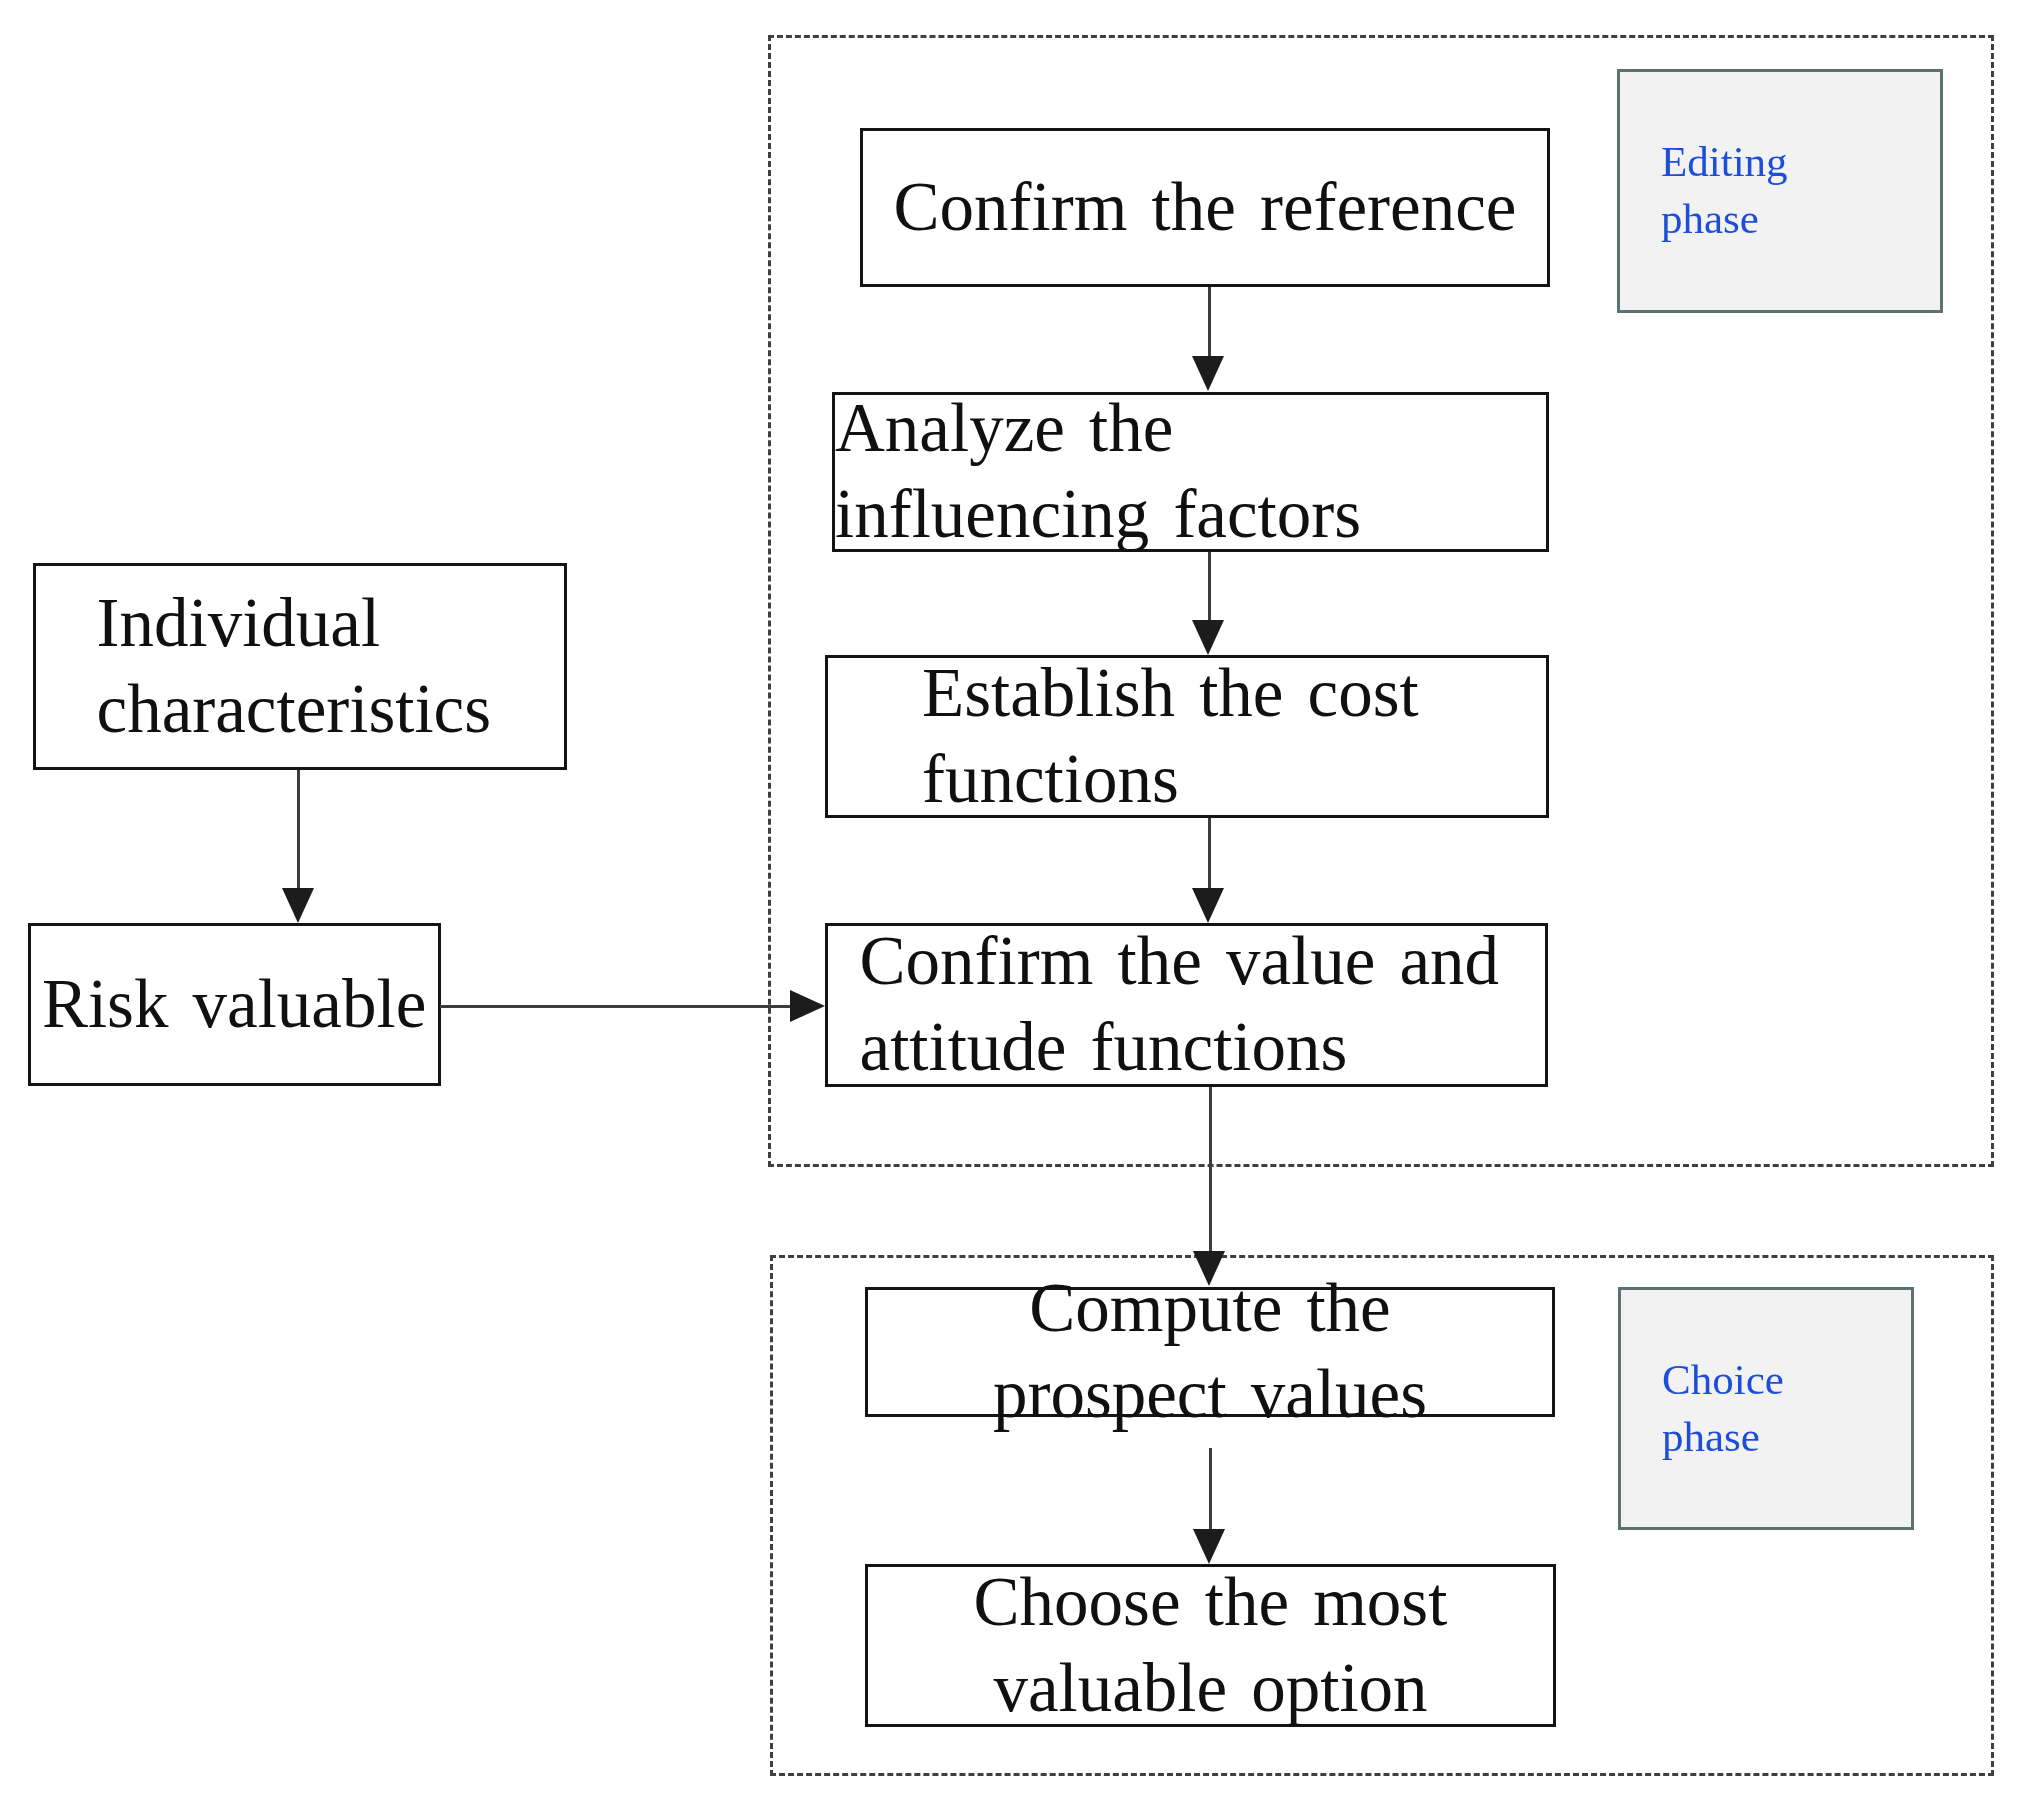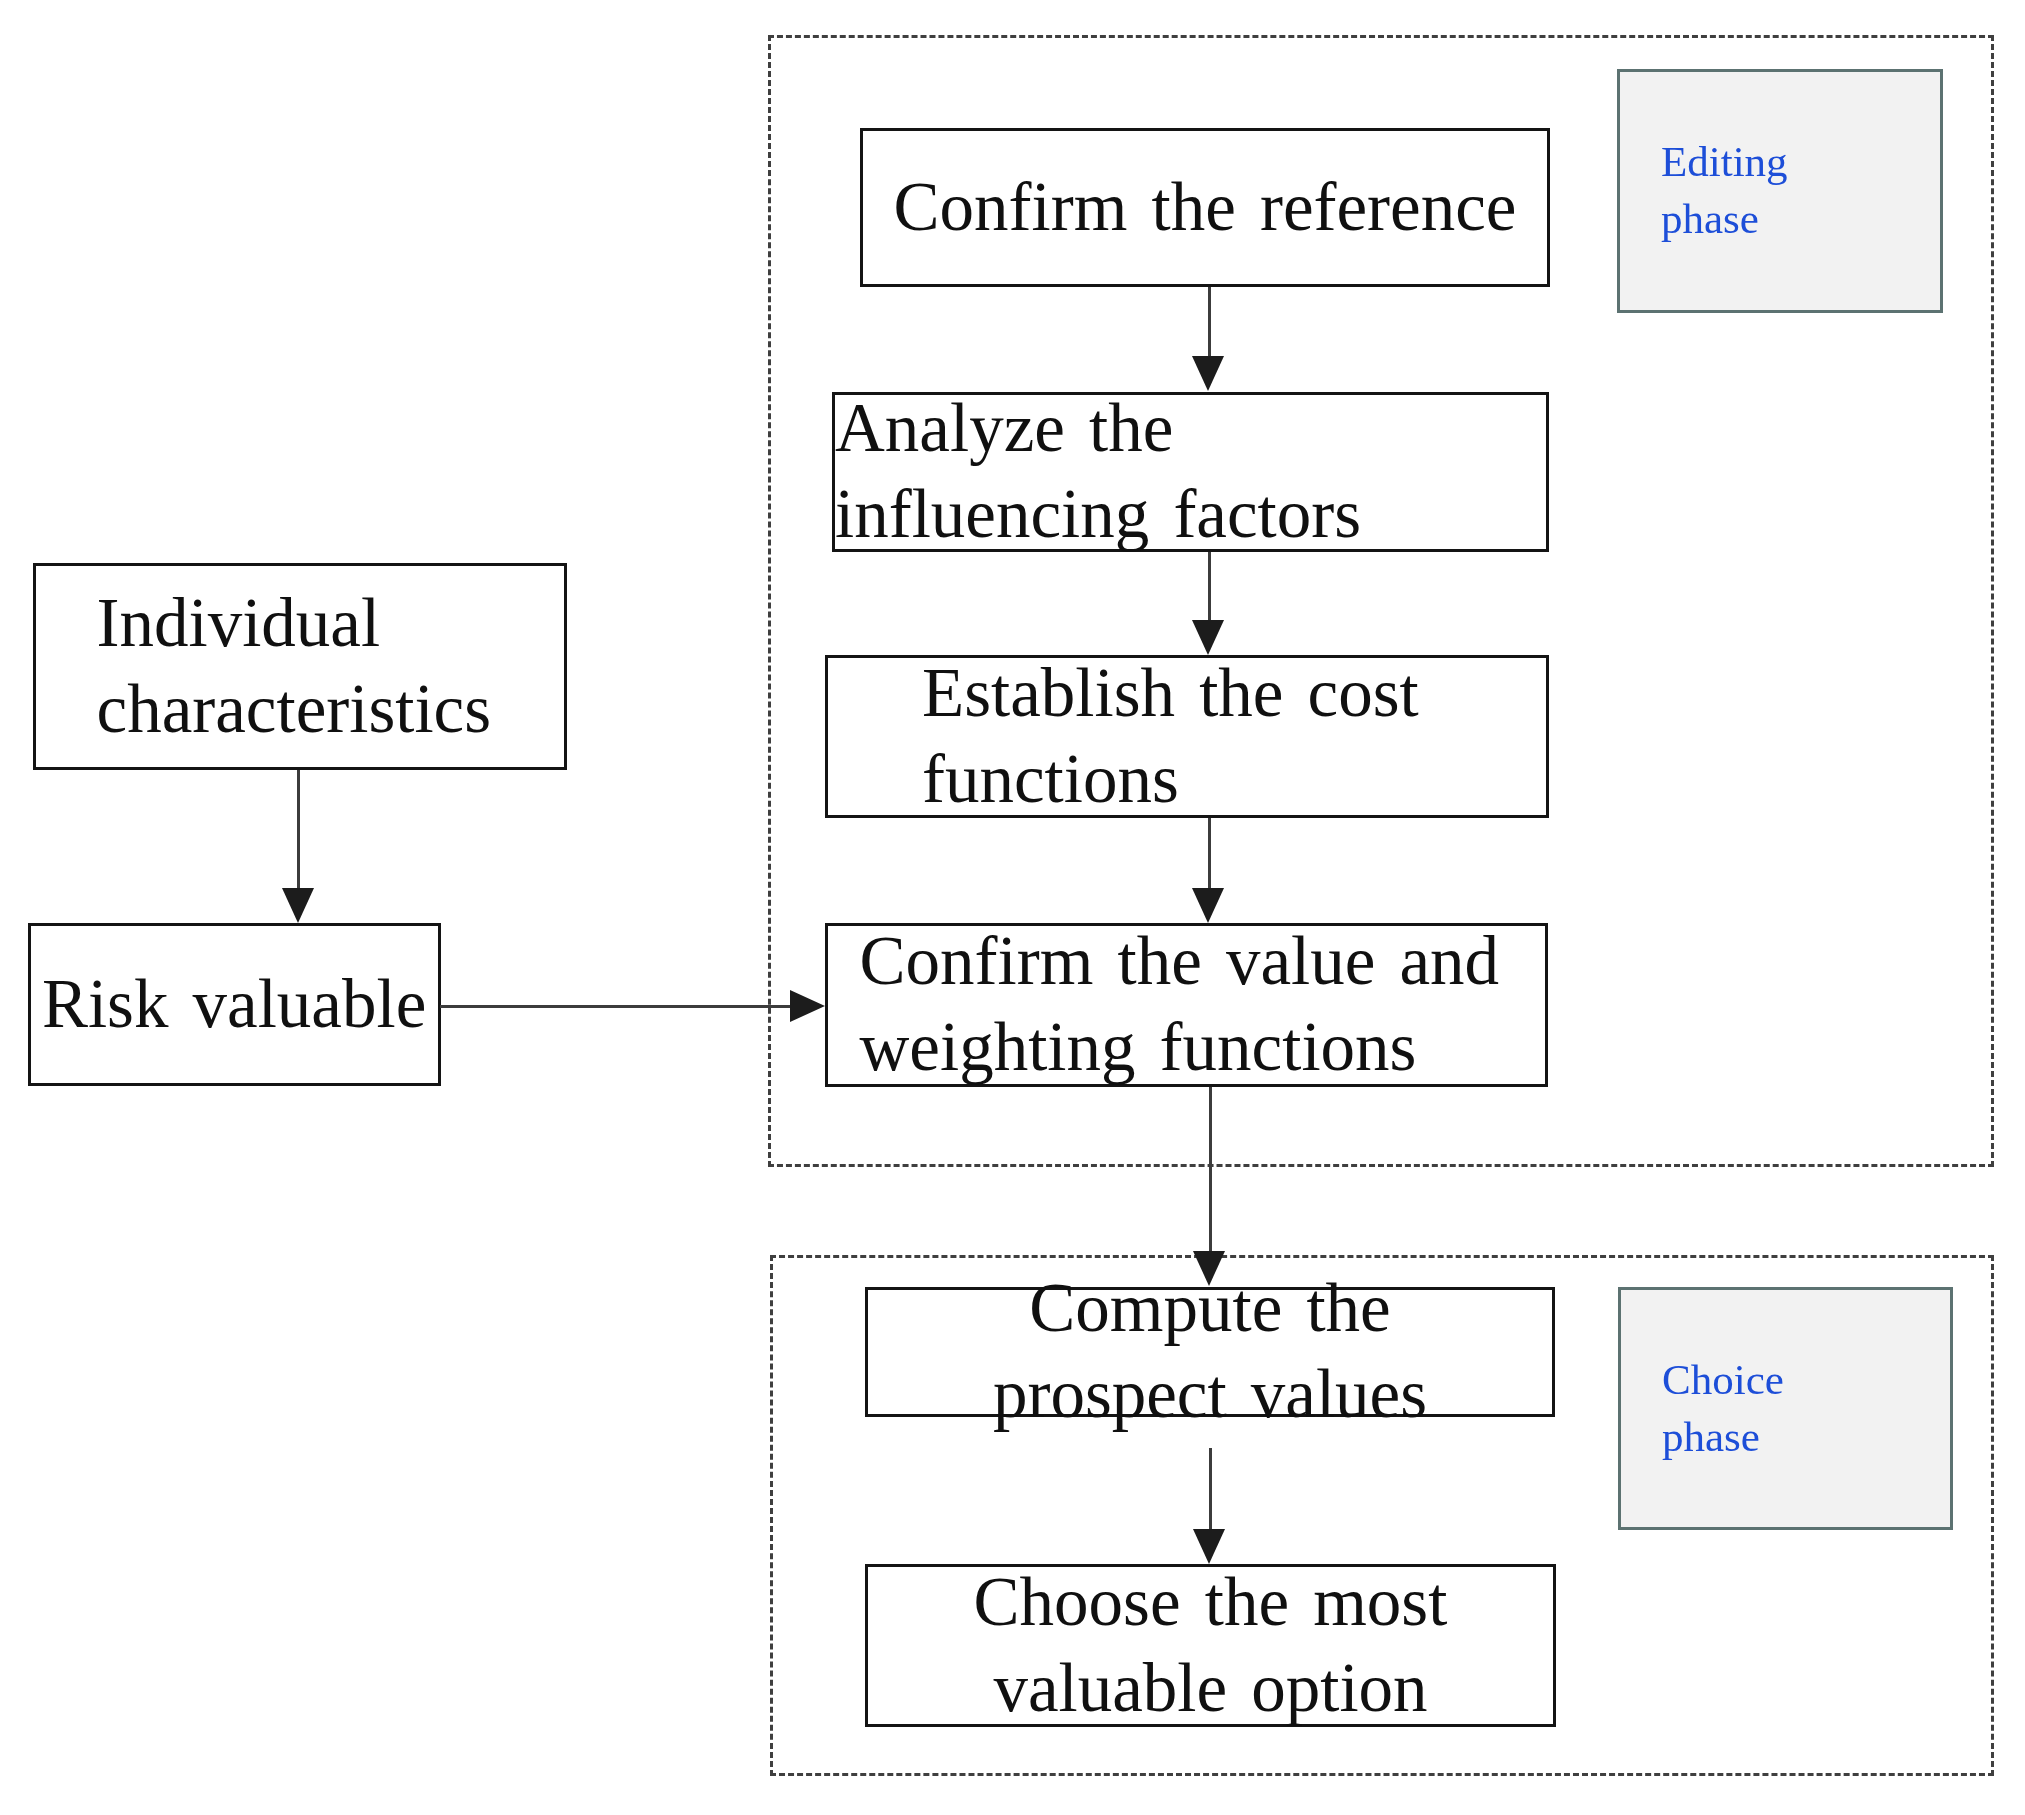--- a/index.html
+++ b/index.html
@@ -81,34 +81,34 @@
 </head>
 <body>
 
 <div class="canvas">
 
   <div class="phase-frame" style="left:768px; top:35px; width:1220px; height:1126px;"></div>
   <div class="phase-frame" style="left:770px; top:1255px; width:1218px; height:515px;"></div>
 
   <div class="phase-label" style="left:1617px; top:69px; width:326px; height:244px;">Editing
 phase</div>
-  <div class="phase-label" style="left:1618px; top:1287px; width:335px; height:243px;">Choice
+  <div class="phase-label" style="left:1618px; top:1287px; width:296px; height:243px;">Choice
 phase</div>
 
   <div class="node" style="left:32.5px; top:563px; width:534px; height:207px; padding-left:61px;">Individual
 characteristics</div>
   <div class="node center" style="left:27.6px; top:923px; width:413px; height:163px;">Risk valuable</div>
 
   <div class="node center" style="left:860px; top:128px; width:690px; height:159px;">Confirm the reference</div>
   <div class="node" style="left:832px; top:392px; width:717px; height:160px; ">Analyze the
 influencing factors</div>
   <div class="node" style="left:825px; top:655px; width:724px; height:163px; padding-left:94px;">Establish the cost
 functions</div>
   <div class="node" style="left:825px; top:923px; width:723px; height:164px; padding-left:31.5px;">Confirm the value and
-weighting functions</div>
+attitude functions</div>
 
   <div class="node center" style="left:865px; top:1287px; width:690px; height:130px;">Compute the
 prospect values</div>
   <div class="node center" style="left:865px; top:1564px; width:691px; height:163px;">Choose the most
 valuable option</div>
 
   <div class="vline" style="left:1208px; top:287px; height:73px;"></div>
   <div class="ahead-down" style="left:1192px; top:356px;"></div>
 
   <div class="vline" style="left:1208px; top:552px; height:72px;"></div>

